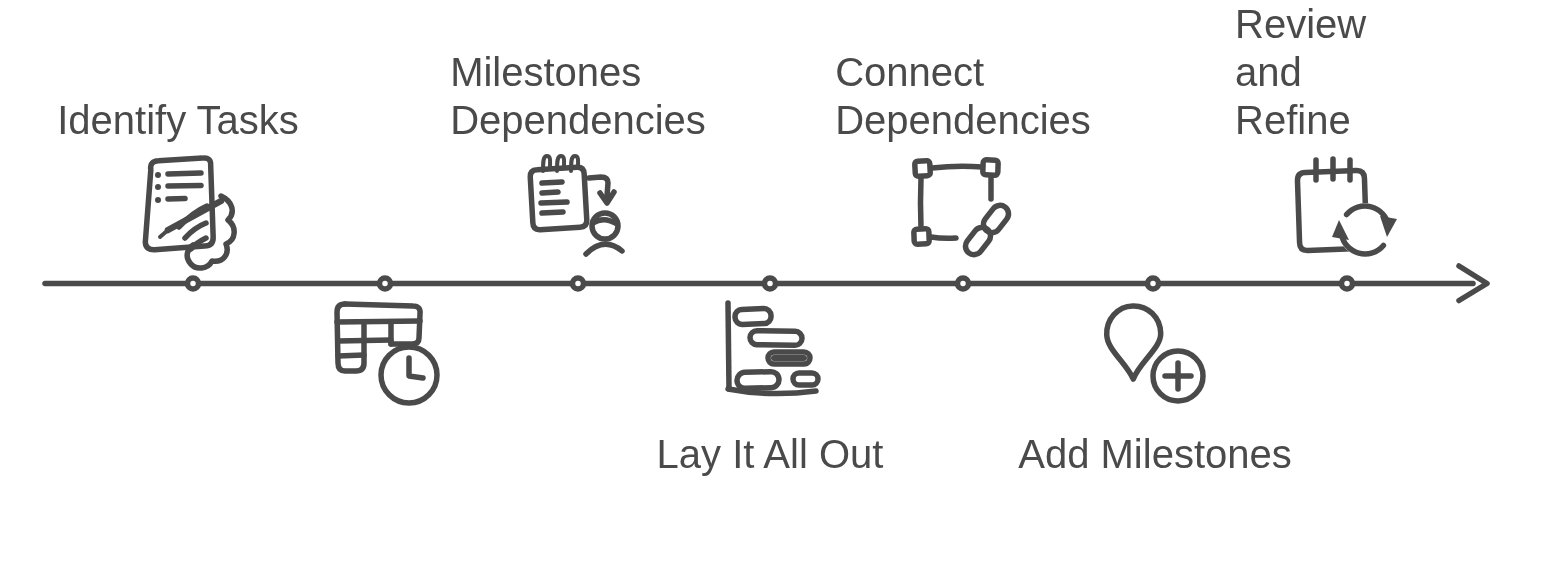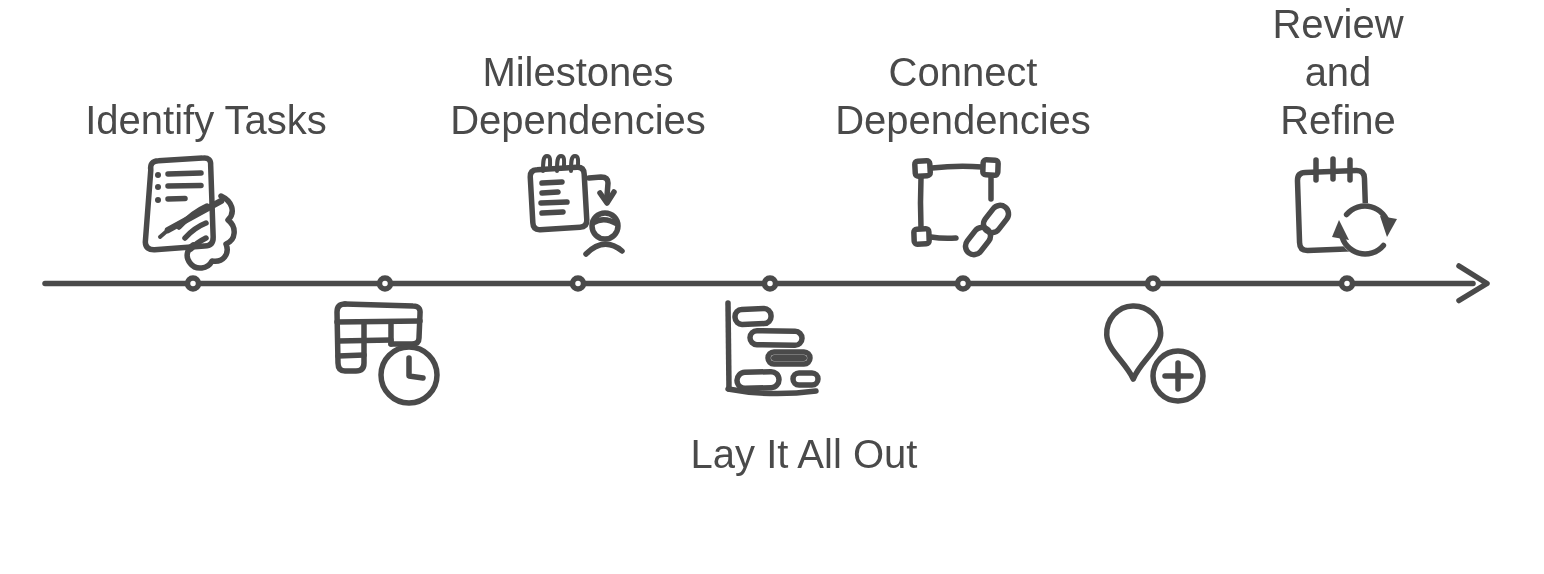--- a/index.html
+++ b/index.html
@@ -11,21 +11,21 @@
     overflow:hidden;
   }
   .axis-svg{position:absolute;left:0;top:0;}
   .label{
     position:absolute;
     transform:translateX(-50%);
     color:#4a4a4a;
     font-size:40px;
     line-height:48px;
     white-space:pre-line;
-    text-align:center;
+    text-align:left;
   }
   .icon{position:absolute;}
   .s{fill:none;stroke:#4a4a4a;stroke-width:5.5;stroke-linecap:round;stroke-linejoin:round;}
   .s-thin{fill:none;stroke:#4a4a4a;stroke-width:4;stroke-linecap:round;stroke-linejoin:round;}
   .s-fill{fill:#4a4a4a;stroke:none;}
   .s-white{fill:#ffffff;stroke:#4a4a4a;stroke-width:5.5;stroke-linecap:round;stroke-linejoin:round;}
   .s-disc{fill:#ffffff;stroke:none;}
 </style>
 </head>
 <body>
@@ -37,21 +37,21 @@
     <path class="s" d="M1459,266 L1487,283.5 L1459,300.5"></path>
     <circle class="s-white" stroke-width="4.5" cx="193" cy="283.5" r="5.5"></circle>
     <circle class="s-white" stroke-width="4.5" cx="385" cy="283.5" r="5.5"></circle>
     <circle class="s-white" stroke-width="4.5" cx="578" cy="283.5" r="5.5"></circle>
     <circle class="s-white" stroke-width="4.5" cx="770" cy="283.5" r="5.5"></circle>
     <circle class="s-white" stroke-width="4.5" cx="963" cy="283.5" r="5.5"></circle>
     <circle class="s-white" stroke-width="4.5" cx="1153" cy="283.5" r="5.5"></circle>
     <circle class="s-white" stroke-width="4.5" cx="1347" cy="283.5" r="5.5"></circle>
   </svg>
 
-  <div class="label" style="left:206px;bottom:430px">Identify Tasks</div>
+  <div class="label" style="left:178px;bottom:430px">Identify Tasks</div>
   <svg class="icon" style="left:135px;top:150px" width="125" height="132" viewBox="0 0 125 132">
     <path class="s" d="M17,19 Q16,10 25,10 L69,9 Q78,8 77,17 L77,88 Q77,97 68,97 L18,99 Q9,99 9,91 Z" transform="rotate(-2 43 54)"></path>
     <circle class="s-fill" cx="23" cy="25" r="3"></circle>
     <circle class="s-fill" cx="23" cy="37" r="3"></circle>
     <circle class="s-fill" cx="23" cy="50" r="3"></circle>
     <path class="s" d="M33,24 L66,23"></path>
     <path class="s" d="M33,36 L66,35.5"></path>
     <path class="s" d="M33,49 L50,48.5"></path>
     <path class="s" style="stroke-width:6.5" d="M33,80 L86,51"></path>
     <path class="s-thin" d="M33,80 l-8,7"></path>
@@ -93,21 +93,21 @@
   <svg class="icon" style="left:715px;top:298px" width="110" height="108" viewBox="0 0 110 108">
     <path class="s" d="M13,5 L14,91"></path>
     <path class="s" d="M13,91 Q55,99 101,93"></path>
     <rect class="s" x="20" y="11" width="36" height="15" rx="7" transform="rotate(-2 38 18)"></rect>
     <rect class="s" x="35" y="33" width="52" height="14" rx="7" transform="rotate(1 61 40)"></rect>
     <rect class="s" x="53" y="54" width="42" height="12" rx="6"></rect>
     <path class="s" style="stroke-width:6" d="M59,60 L89,60"></path>
     <rect class="s" x="22" y="74" width="42" height="16" rx="8" transform="rotate(-1.5 43 82)"></rect>
     <rect class="s" x="78" y="75" width="25" height="12" rx="6"></rect>
   </svg>
-  <div class="label" style="left:804px;top:430px">Lay It All Out</div>
+  <div class="label" style="left:770px;top:430px">Lay It All Out</div>
 
   <div class="label" style="left:963px;bottom:430px">Connect
 Dependencies</div>
   <svg class="icon" style="left:903px;top:152px" width="112" height="112" viewBox="0 0 112 112">
     <rect class="s" x="12" y="9" width="15" height="15" rx="3" transform="rotate(-3 19 16)"></rect>
     <rect class="s" x="80" y="8" width="15" height="15" rx="3" transform="rotate(2 87 15)"></rect>
     <rect class="s" x="11" y="77" width="15" height="15" rx="3" transform="rotate(-2 18 84)"></rect>
     <path class="s" d="M29,16 Q55,13 79,15"></path>
     <path class="s" d="M18,26 Q17,50 18,76"></path>
     <path class="s" d="M88,25 L88,47"></path>
@@ -115,20 +115,21 @@
     <rect class="s" x="-15" y="-8.5" width="30" height="17" rx="8.5" transform="translate(93 67) rotate(-52)"></rect>
     <rect class="s" x="-15" y="-8.5" width="30" height="17" rx="8.5" transform="translate(75 89) rotate(-52)"></rect>
   </svg>
 
   <svg class="icon" style="left:1098px;top:300px" width="110" height="105" viewBox="0 0 110 105">
     <path class="s" d="M36,6 C21,6 9,18 9,34 C9,49 27,62 34,79 C41,62 63,49 63,34 C63,18 51,6 36,6 Z" transform="rotate(-2 36 42)"></path>
     <circle class="s-white" cx="80" cy="76" r="25"></circle>
     <path class="s" d="M67,76 L93,76"></path>
     <path class="s" d="M80,63 L80,89"></path>
   </svg>
+  <div class="label" style="left:1155px;top:430px">Add Milestones</div>
 
   <div class="label" style="left:1338px;bottom:430px">Review and
 Refine</div>
   <svg class="icon" style="left:1280px;top:150px" width="118" height="112" viewBox="0 0 118 112">
     <path class="s" d="M26,22 Q18,22 18,30 L19,92 Q19,100 27,100 L78,99 Q86,99 86,91 L85,29 Q85,21 77,21 Z" transform="rotate(-1 52 60)"></path>
     <path class="s" d="M36,10 L36,30"></path>
     <path class="s" d="M53,9 L53,29"></path>
     <path class="s" d="M70,10 L70,30"></path>
     <circle class="s-disc" cx="85" cy="80" r="27"></circle>
     <path class="s" d="M66.6,64.6 A24,24 0 0 1 108.6,75.8"></path>

